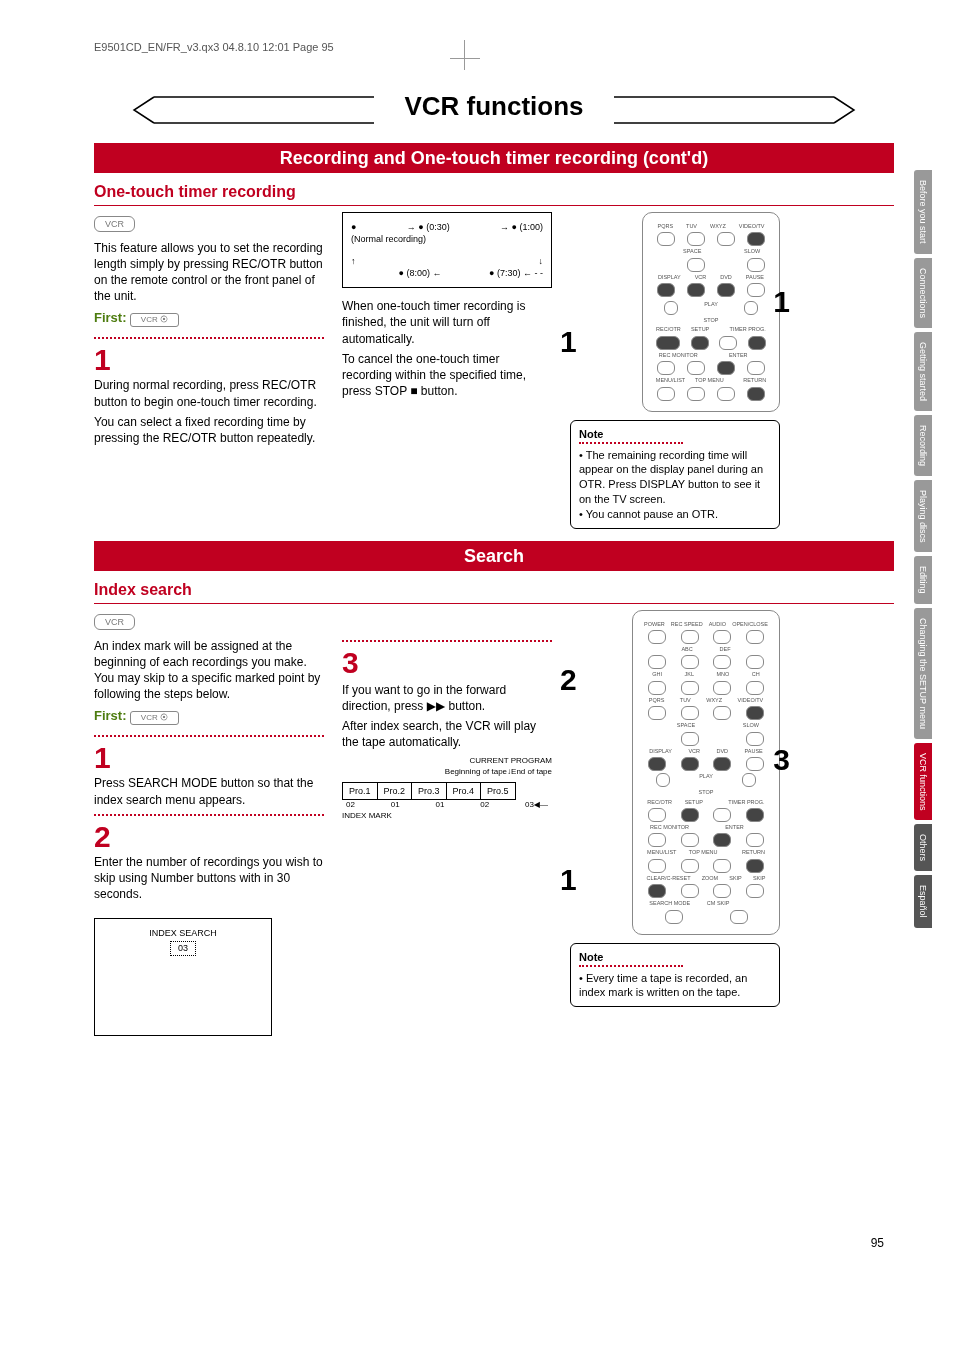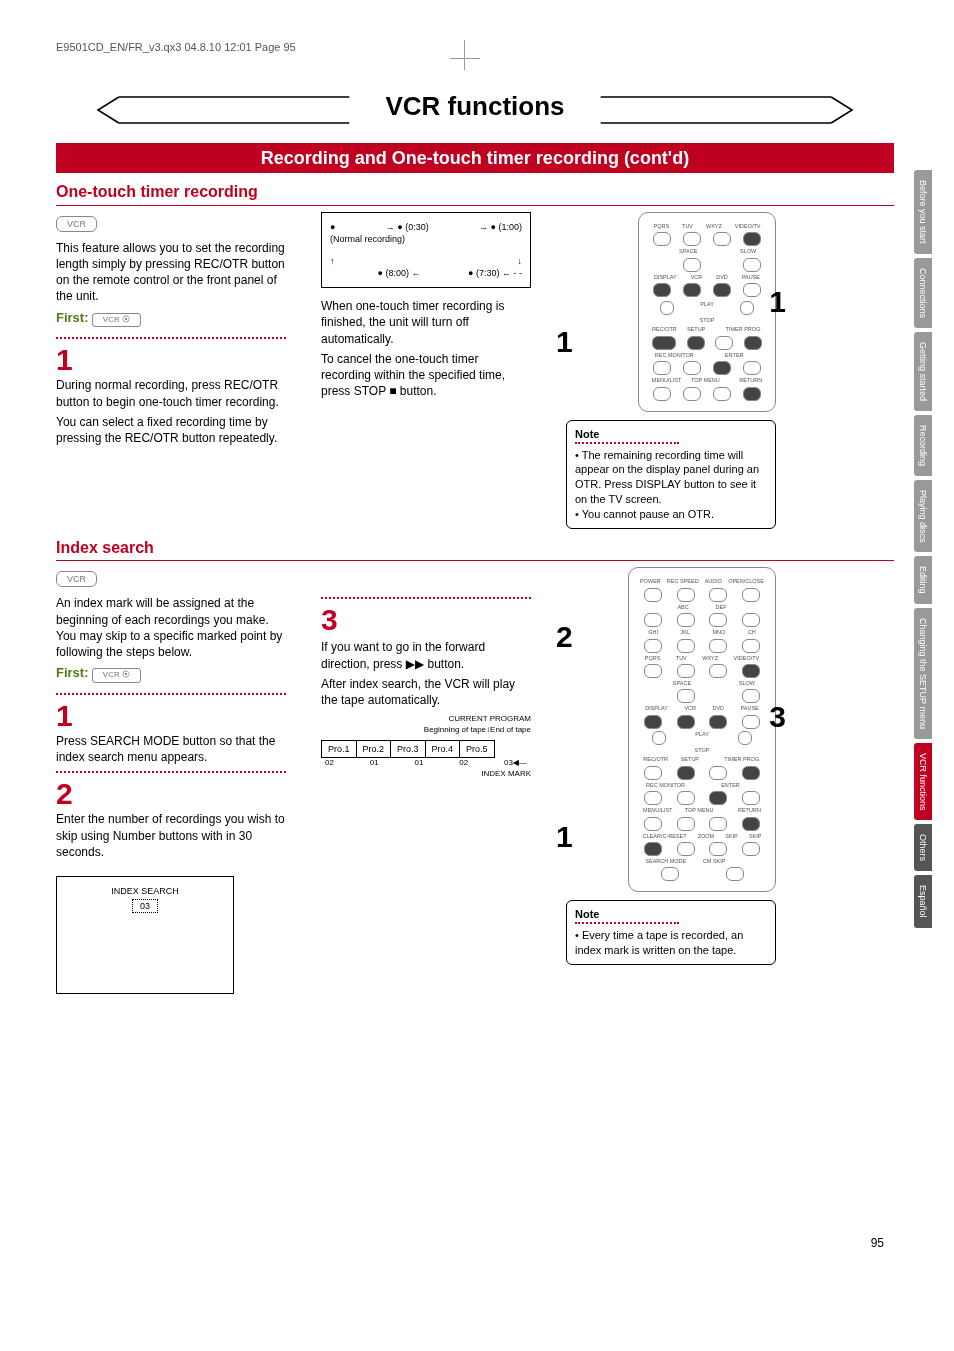--- a/index.html
+++ b/index.html
@@ -1,24 +1,24 @@
 <!DOCTYPE html>
 <html><head>
 <meta charset="utf-8">
 <style>
   body{margin:0;font-family:Arial,Helvetica,sans-serif;background:#fff;color:#000;display:flex;justify-content:center;}
-  .page{width:954px;height:1351px;position:relative;box-sizing:border-box;padding:40px 60px 30px 56px;font-size:12px;line-height:1.35;}
+  .page{width:954px;height:1351px;position:relative;box-sizing:border-box;padding:40px 60px 30px 94px;font-size:12px;line-height:1.35;}
   .header-line{font-size:11px;color:#555;margin-bottom:30px;}
   .crop-h{border-top:1px solid #999;position:absolute;top:58px;left:450px;width:30px}
   .crop-v{border-left:1px solid #999;position:absolute;top:40px;left:464px;height:30px}
   .title-band{position:relative;height:40px;margin-top:40px;}
   .title-text{position:absolute;left:0;right:0;top:-6px;text-align:center;font-weight:bold;font-size:26px;background:#fff;width:230px;margin:0 auto;}
   .subhead{background:#c00020;color:#fff;font-weight:bold;font-size:18px;text-align:center;padding:3px 0;margin-top:8px;}
   .section-title{color:#c00020;font-weight:bold;font-size:16px;border-bottom:1px solid #c00020;padding-bottom:2px;margin:8px 0 6px 0;}
-  .cols{display:flex;gap:35px;}
+  .cols{display:flex;gap:18px;}
   .col{flex:1;}
   .vcr-badge{display:inline-block;border:1px solid #888;border-radius:6px;padding:1px 10px;font-size:9px;color:#777;margin:4px 0;}
   .first{color:#4d7c0f;font-weight:bold;font-size:13px;}
   .dotrule{border-top:2px dotted #c00020;margin:6px 0;}
   .bignum{color:#c00020;font-weight:bold;font-size:30px;line-height:1;margin:0;}
   .step-head{font-weight:normal;margin:2px 0 4px 0;}
   .para{margin:4px 0;}
   .diagram{border:1px solid #000;padding:8px;font-size:9px;margin-bottom:10px;position:relative;}
   .remote{border:1px solid #888;border-radius:10px;padding:8px;font-size:7px;text-align:center;color:#555;margin-left:auto;width:120px;}
   .remote .rrow{display:flex;justify-content:space-around;margin:2px 0;}
@@ -184,20 +184,21 @@
           </div>
     </div>
     <div class="notebox">
       <div class="ntitle">Note</div>
       <div>• The remaining recording time will appear on the display panel during an OTR. Press DISPLAY button to see it on the TV screen.</div>
       <div>• You cannot pause an OTR.</div>
     </div>
   </div>
 </div>
 
+<div class="subhead" style="margin-top:12px">Search</div>
 <div class="section-title">Index search</div>
 
 <div class="cols">
   <div class="col" style="flex:0 0 230px">
     <span class="vcr-badge">VCR</span>
     <p class="para">An index mark will be assigned at the beginning of each recordings you make. You may skip to a specific marked point by following the steps below.</p>
     <span class="first">First:</span>
     <span class="vcr-badge" style="border-radius:3px;font-size:8px;">VCR ⦿</span>
     <div class="dotrule"></div>
     <p class="bignum">1</p>
@@ -233,21 +234,21 @@
       </tr>
     </tbody>
         </table>
     <div style="display:flex;justify-content:space-between;font-size:8px;padding:0 4px">
       <span>02</span>
       <span>01</span>
       <span>01</span>
       <span>02</span>
       <span><span>03</span>◀—</span>
     </div>
-    <div style="text-align:right;font-size:8px">INDEX MARK</div>
+    <div style="font-size:8px">INDEX MARK</div>
   </div>
 
   <div class="col remote-wrap" style="flex:0 0 210px">
     <div class="callout" style="left:-10px;top:250px">1</div>
     <div class="callout" style="left:-10px;top:50px">2</div>
     <div class="callout" style="right:-10px;top:130px">3</div>
     <div class="remote" style="width:130px">
       <div class="rrow">
             <span class="lbl">POWER</span>
             <span class="lbl">REC SPEED</span>

